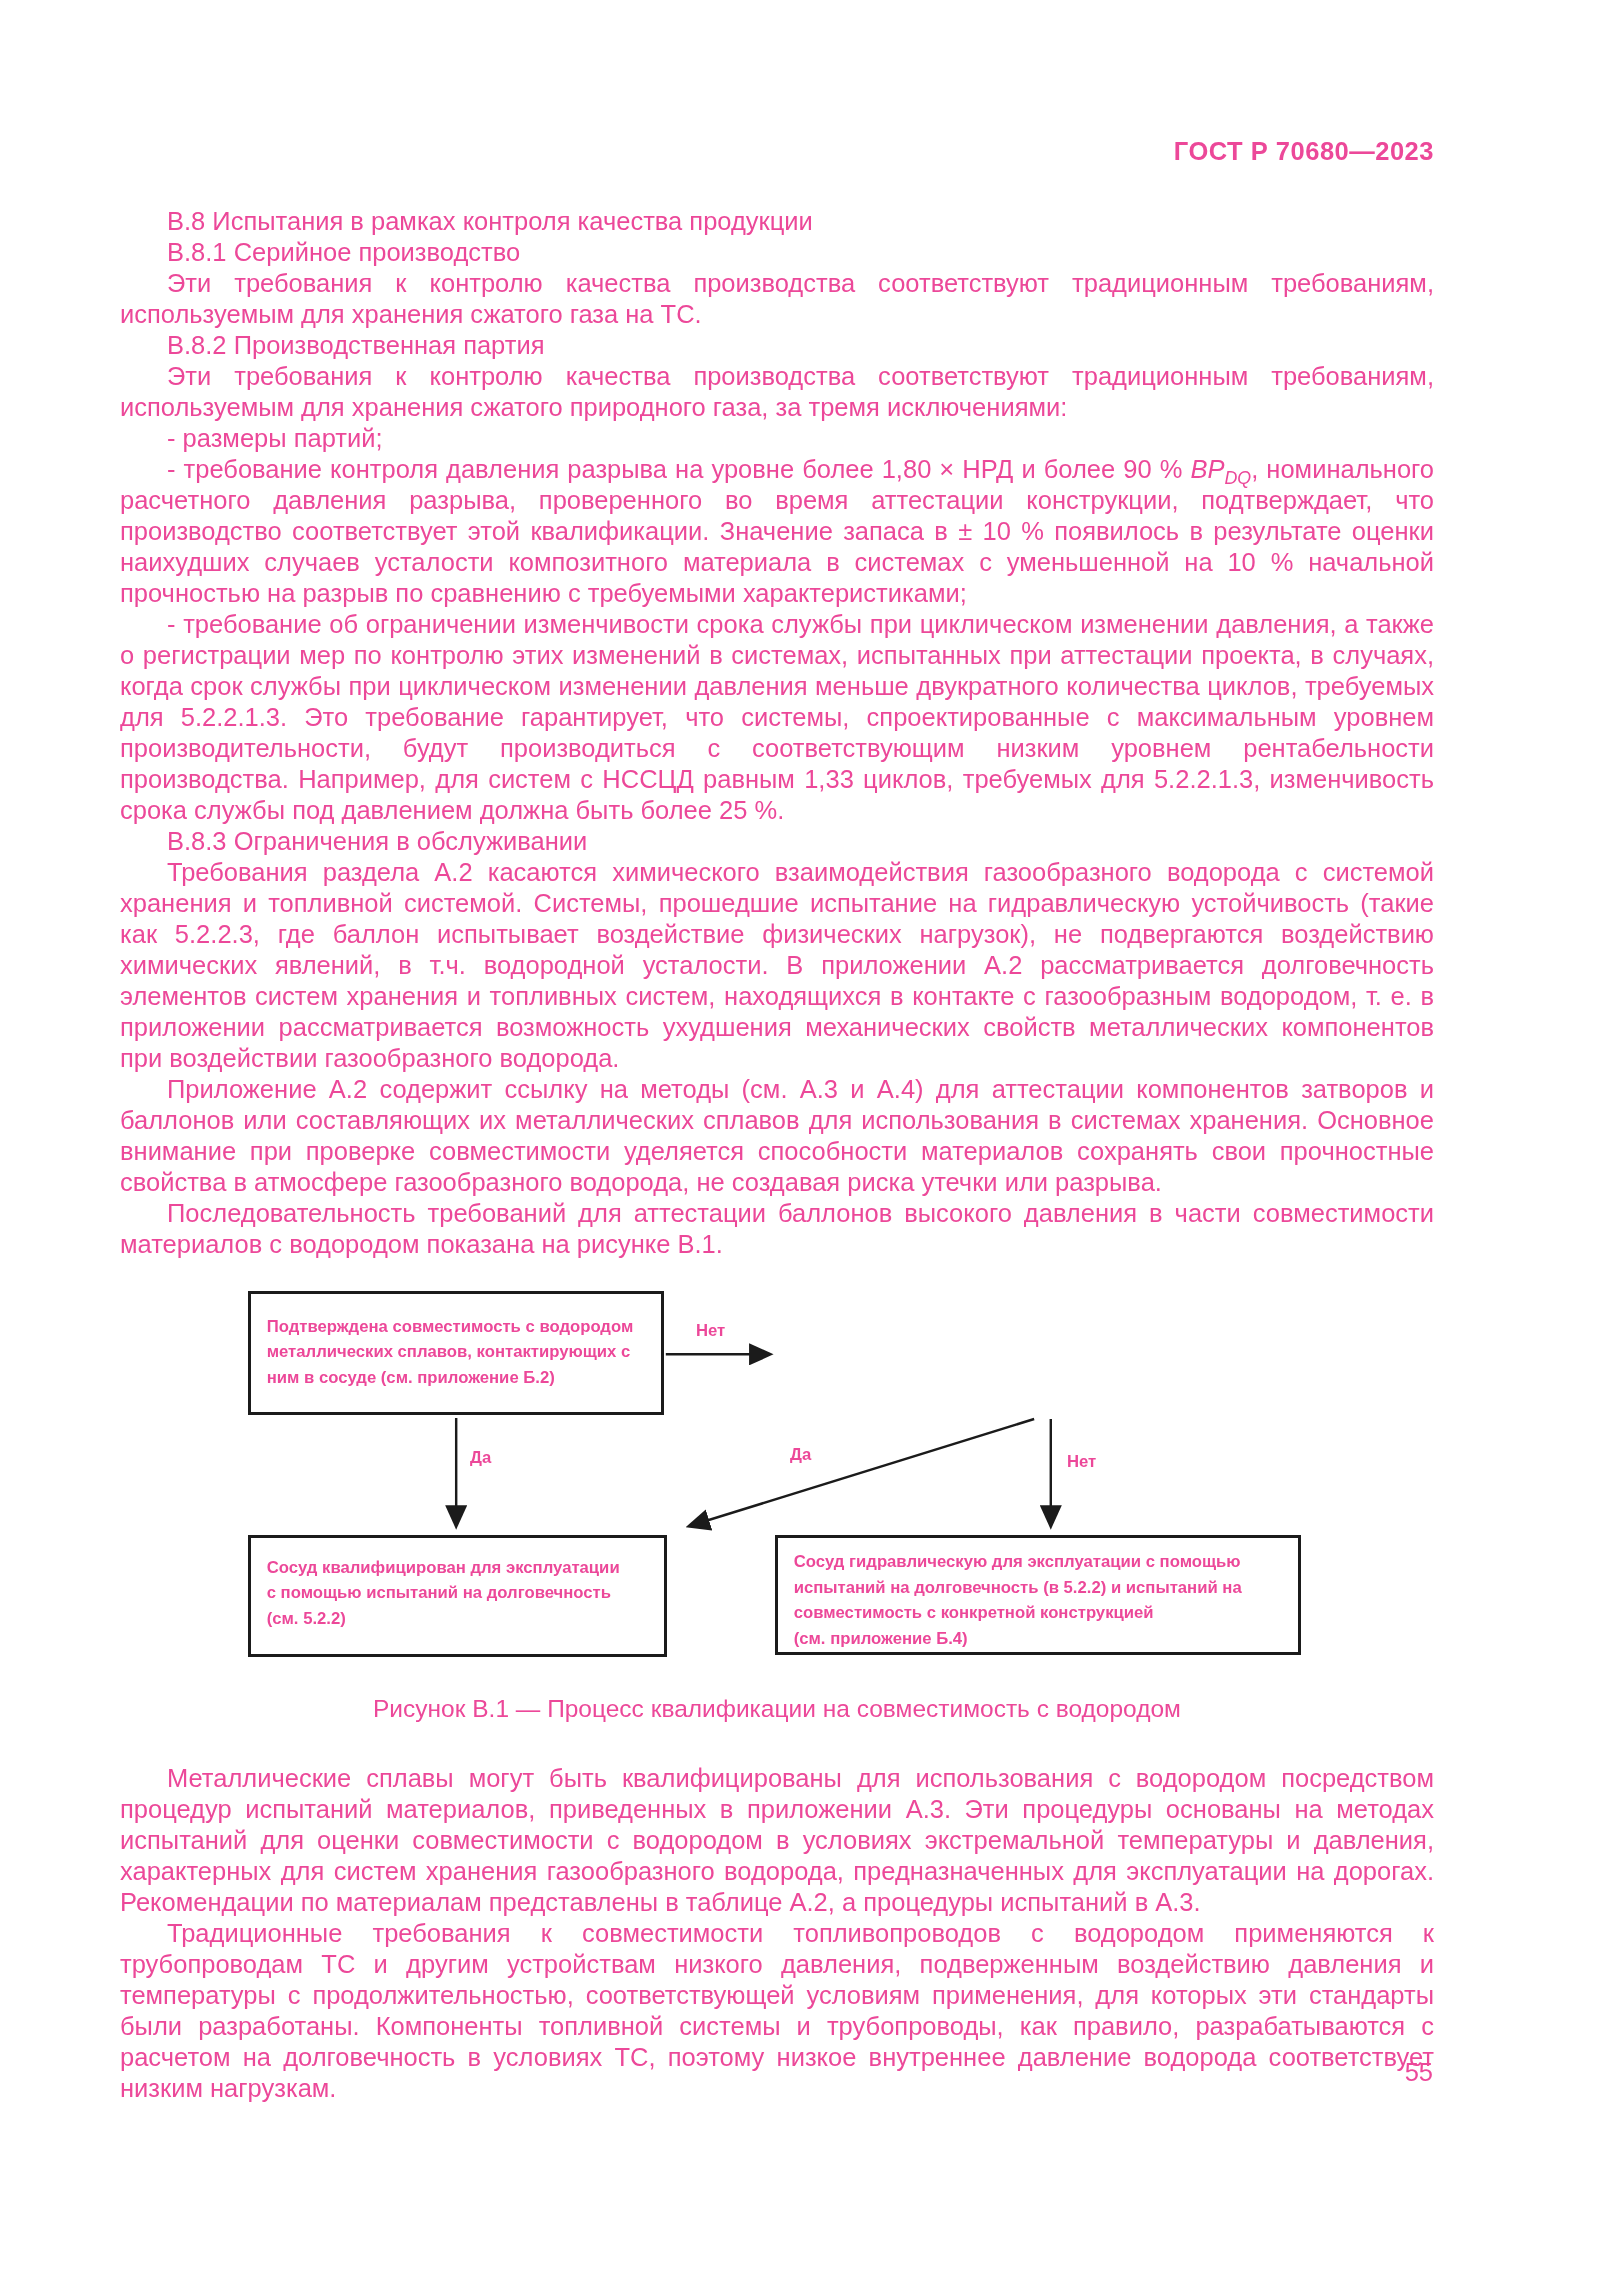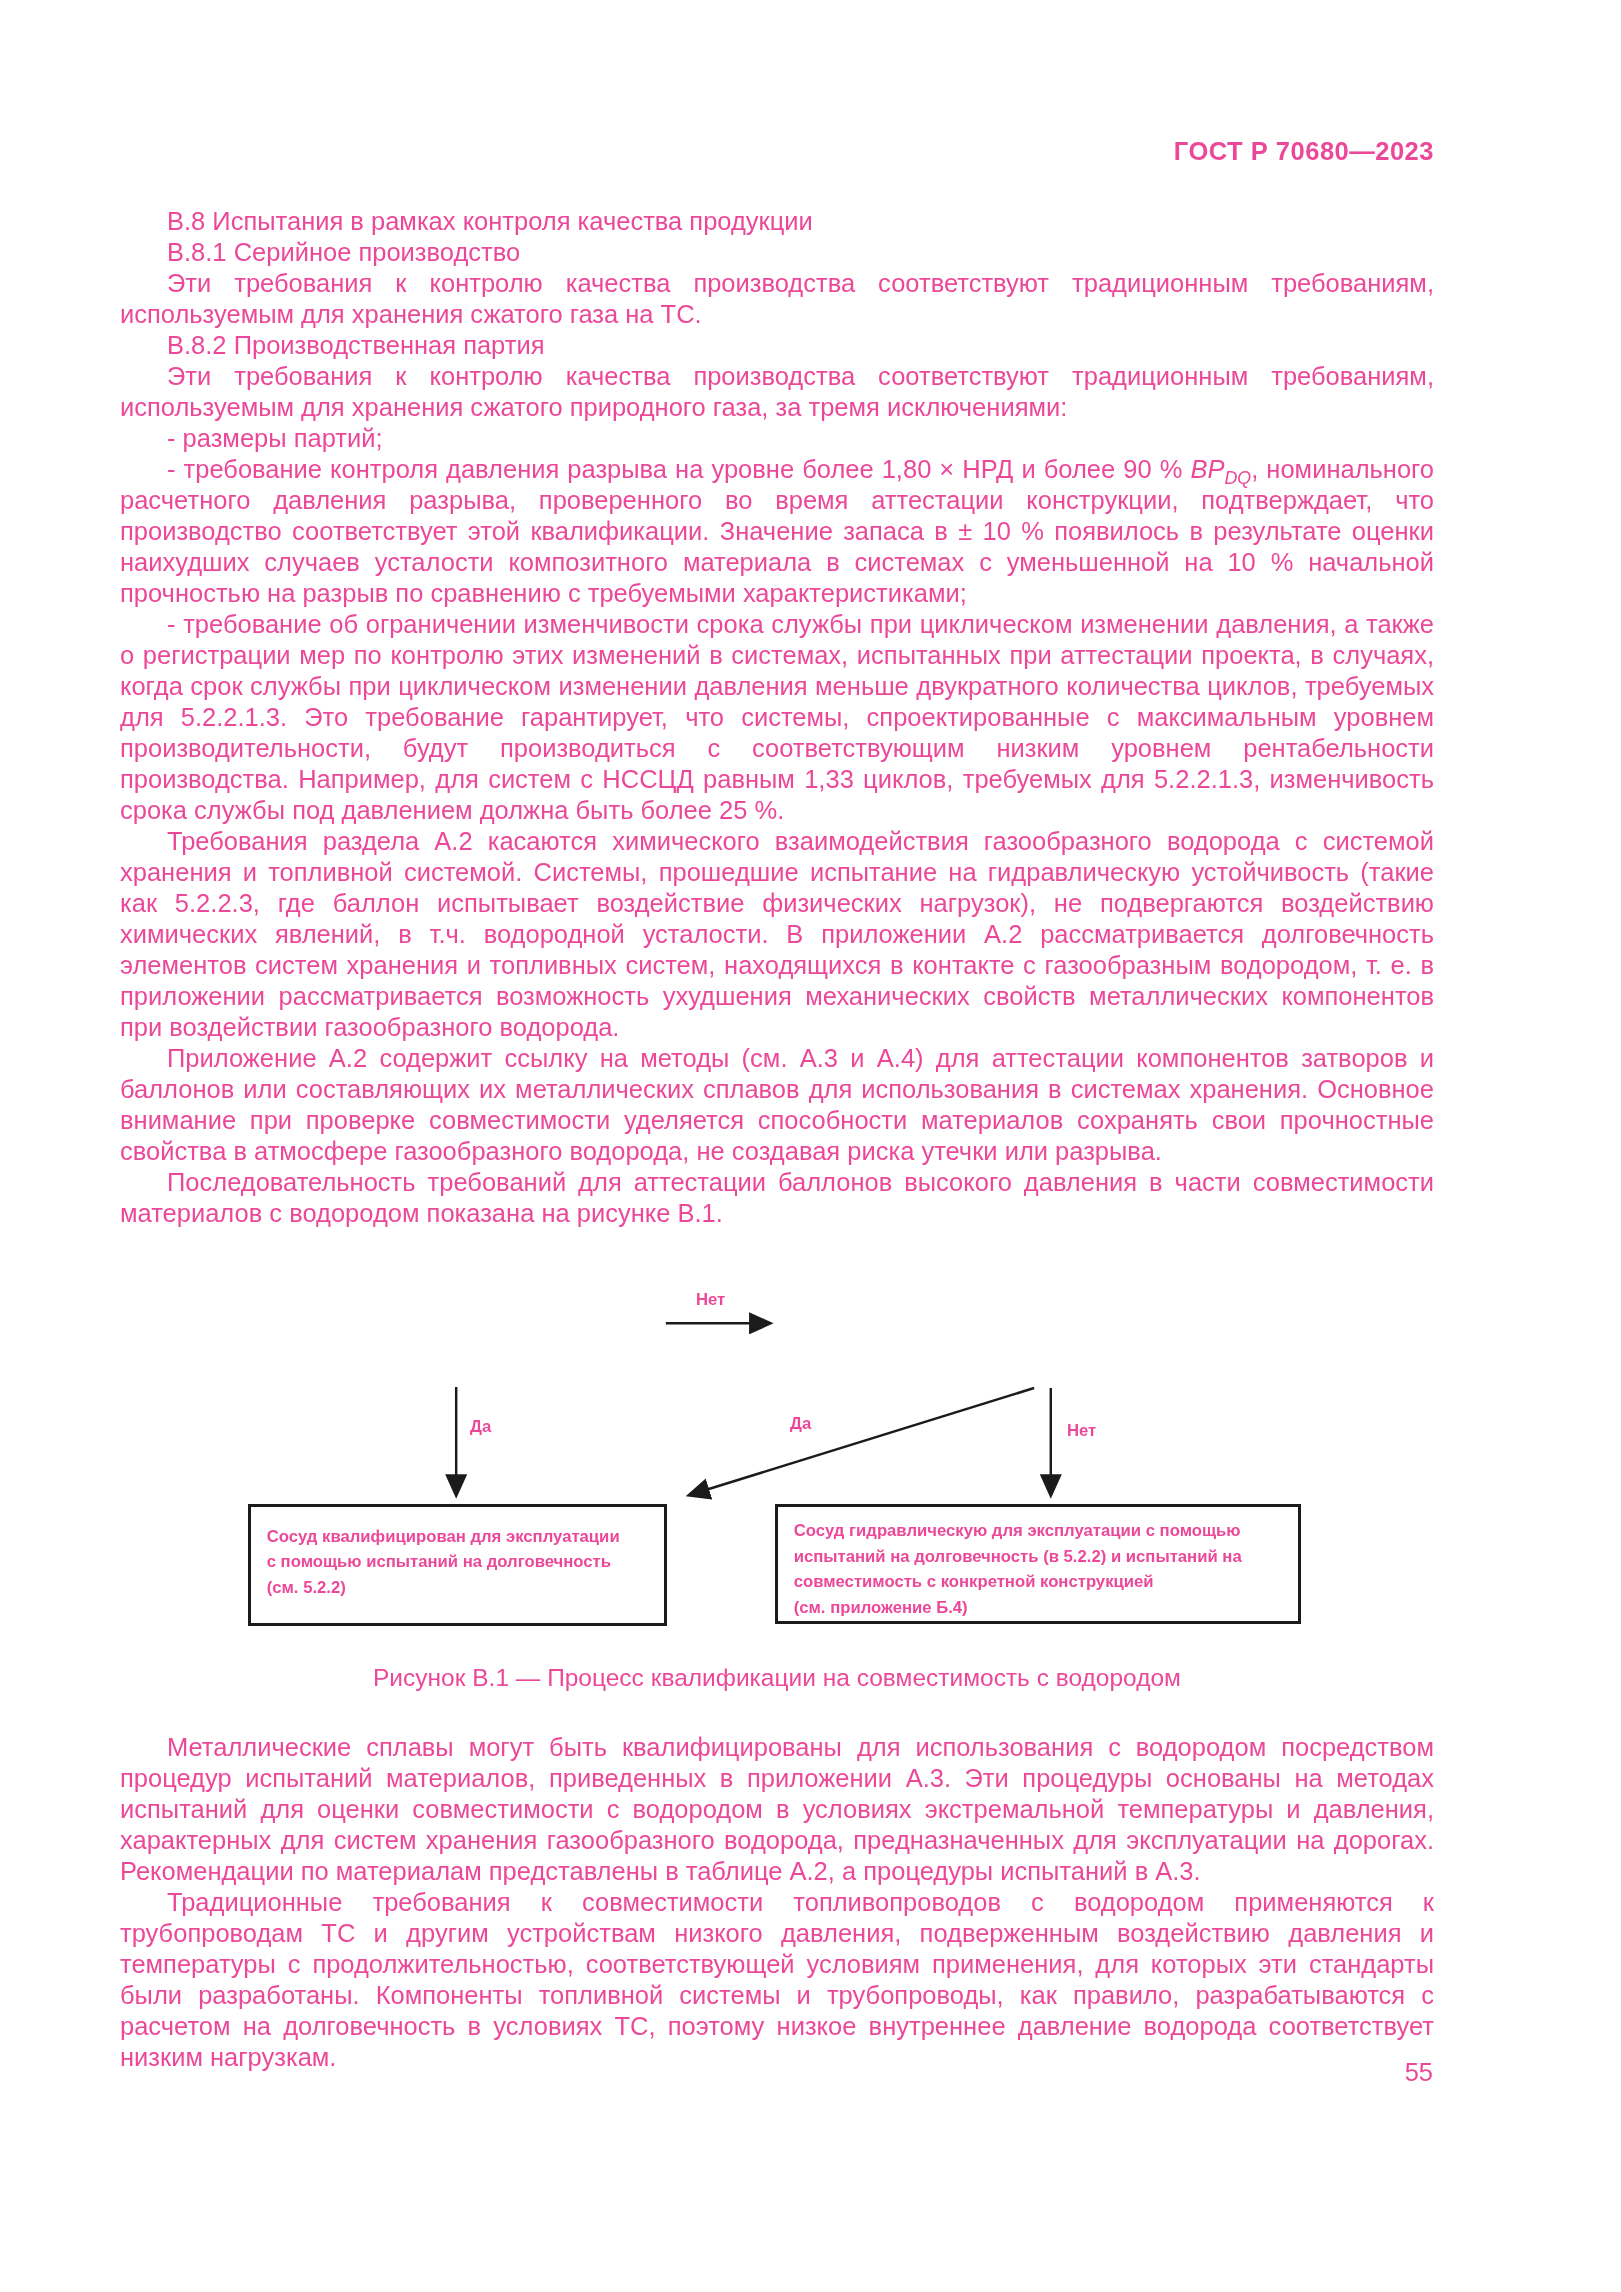--- a/index.html
+++ b/index.html
@@ -98,37 +98,43 @@
     <p class="h indent">В.8 Испытания в рамках контроля качества продукции</p>
     <p class="h indent">В.8.1 Серийное производство</p>
     <p class="indent just">Эти требования к контролю качества производства соответствуют традиционным требованиям, используемым для хранения сжатого газа на ТС.</p>
 
     <p class="h indent">В.8.2 Производственная партия</p>
     <p class="indent just">Эти требования к контролю качества производства соответствуют традиционным требованиям, используемым для хранения сжатого природного газа, за тремя исключениями:</p>
     <p class="indent just">- размеры партий;</p>
     <p class="indent just"><span>- требование контроля давления разрыва на уровне более 1,80 × НРД и более 90 % </span><span class="varname"><span>BP</span><sub>DQ</sub></span><span>, номинального расчетного давления разрыва, проверенного во время аттестации конструкции, подтверждает, что производство соответствует этой квалификации. Значение запаса в ± 10 % появилось в результате оценки наихудших случаев усталости композитного материала в системах с уменьшенной на 10 % начальной прочностью на разрыв по сравнению с требуемыми характеристиками;</span></p>
     <p class="indent just">- требование об ограничении изменчивости срока службы при циклическом изменении давления, а также о регистрации мер по контролю этих изменений в системах, испытанных при аттестации проекта, в случаях, когда срок службы при циклическом изменении давления меньше двукратного количества циклов, требуемых для 5.2.2.1.3. Это требование гарантирует, что системы, спроектированные с максимальным уровнем производительности, будут производиться с соответствующим низким уровнем рентабельности производства. Например, для систем с НССЦД равным 1,33 циклов, требуемых для 5.2.2.1.3, изменчивость срока службы под давлением должна быть более 25 %.</p>
 
+    <p class="h indent">В.8.3 Ограничения в обслуживании</p>
     <p class="indent just">Требования раздела А.2 касаются химического взаимодействия газообразного водорода с системой хранения и топливной системой. Системы, прошедшие испытание на гидравлическую устойчивость (такие как 5.2.2.3, где баллон испытывает воздействие физических нагрузок), не подвергаются воздействию химических явлений, в т.ч. водородной усталости. В приложении А.2 рассматривается долговечность элементов систем хранения и топливных систем, находящихся в контакте с газообразным водородом, т. е. в приложении рассматривается возможность ухудшения механических свойств металлических компонентов при воздействии газообразного водорода.</p>
     <p class="indent just">Приложение А.2 содержит ссылку на методы (см. А.3 и А.4) для аттестации компонентов затворов и баллонов или составляющих их металлических сплавов для использования в системах хранения. Основное внимание при проверке совместимости уделяется способности материалов сохранять свои прочностные свойства в атмосфере газообразного водорода, не создавая риска утечки или разрыва.</p>
     <p class="indent just">Последовательность требований для аттестации баллонов высокого давления в части совместимости материалов с водородом показана на рисунке В.1.</p>
 
     <div class="figure">
       <svg class="arrows" width="1314" height="384" viewBox="0 0 1341 392">
         <defs>
           <marker id="arr" markerWidth="10" markerHeight="9" refX="8" refY="4.5" orient="auto">
             <path d="M0,0 L10,4.5 L0,9 z" fill="#1b1b1b"></path>
           </marker>
         </defs>
         <line x1="557" y1="82" x2="662" y2="82" stroke="#1b1b1b" stroke-width="2.5" marker-end="url(#arr)"></line>
         <line x1="343" y1="147" x2="343" y2="256" stroke="#1b1b1b" stroke-width="2.5" marker-end="url(#arr)"></line>
         <line x1="950" y1="148" x2="950" y2="256" stroke="#1b1b1b" stroke-width="2.5" marker-end="url(#arr)"></line>
         <line x1="933" y1="148" x2="582" y2="257" stroke="#1b1b1b" stroke-width="2.5" marker-end="url(#arr)"></line>
       </svg>
 
+      <div class="fbox" style="left:128px; top:17.6px; width:416px; height:124px; padding-top:19.6px;">
+        <div class="fline">Подтверждена совместимость с водородом</div>
+        <div class="fline">металлических сплавов, контактирующих с</div>
+        <div class="fline">ним в сосуде (см. приложение Б.2)</div>
+      </div>
 
 
       <div class="fbox" style="left:128px; top:261px; width:419px; height:122px; padding-top:17px;">
         <div class="fline">Сосуд квалифицирован для эксплуатации</div>
         <div class="fline">с помощью испытаний на долговечность</div>
         <div class="fline">(см. 5.2.2)</div>
       </div>
 
       <div class="fbox" style="left:655px; top:261px; width:526px; height:120px; padding-top:11.8px;">
         <div class="fline">Сосуд гидравлическую для эксплуатации с помощью</div>

